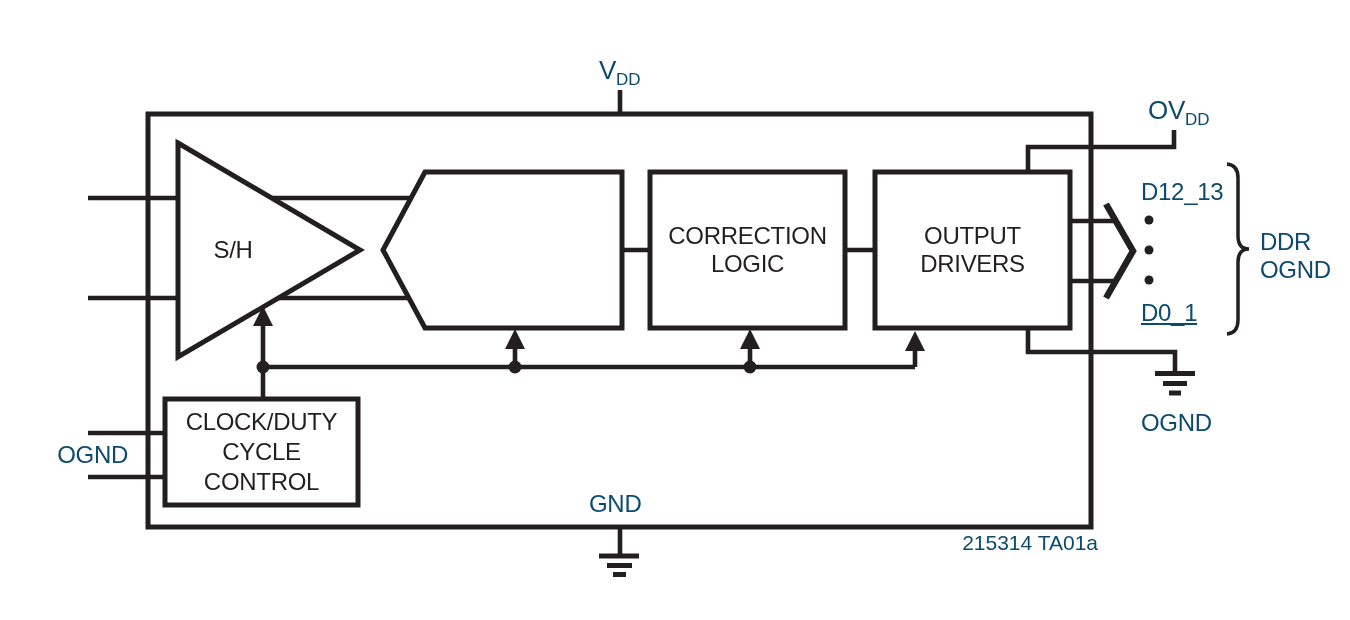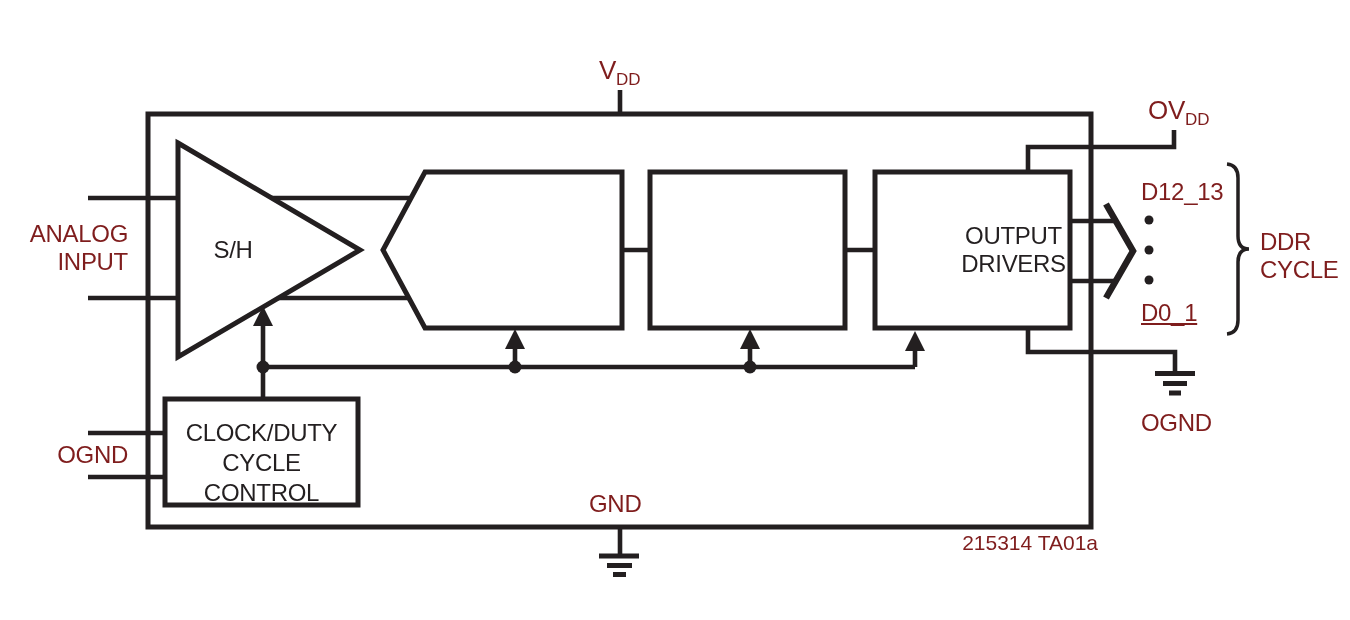--- a/index.html
+++ b/index.html
@@ -11,32 +11,32 @@
     color:#231f20;
     overflow:hidden;
   }
   .stage svg{position:absolute;left:0;top:0;}
   .lbl{
     position:absolute;
     font-size:24px;
     line-height:28px;
     letter-spacing:-0.3px;
     white-space:pre-line;
-    color:#7f1d1d;
+    color:#0c4a6e;
   }
   .right{text-align:right;}
   .center{text-align:left;}
   .blk-lbl{
     position:absolute;
     display:flex;align-items:center;justify-content:center;
     text-align:center;
     font-size:24px;line-height:28px;letter-spacing:-0.3px;
     white-space:pre-line;
   }
-  .lh30{line-height:30px;margin-top:11px;}
+  .lh30{line-height:30px;}
   .pinmain{font-size:26px;}
   .pinsub{font-size:17px;position:relative;top:6px;letter-spacing:0;}
   .caption{font-size:21px;line-height:16px;letter-spacing:0;}
 </style>
 </head>
 <body>
 
 <div class="stage">
 
   <svg width="1350" height="620" viewBox="0 0 1350 620">
@@ -99,40 +99,40 @@
       <g>
         <path d="M1155,373.5 H1195"></path>
           <path d="M1163,383.5 H1187"></path>
           <path d="M1169,393 H1181"></path>
       </g>
     </g>
 
     <path d="M1227,164 Q1238,165 1238,178 L1238,236 Q1238,249 1249,249 Q1238,249 1238,262 L1238,320 Q1238,333 1227,334" fill="none" stroke="#231f20" stroke-width="3.5"></path>
   </svg>
 
-  <div class="lbl right" style="left:26px;top:220px;width:102px;">ANALOG
-INPUT</div>
   <div class="lbl right" style="left:26px;top:441px;width:102px;">OGND</div>
 
   <div class="lbl" style="left:599px;top:56px;"><span class="pinmain">V</span><span class="pinsub">DD</span></div>
 
   <div class="lbl center" style="left:589px;top:490px;width:60px;">GND</div>
 
   <div class="lbl" style="left:1148px;top:96px;"><span class="pinmain">OV</span><span class="pinsub">DD</span></div>
 
   <div class="lbl center" style="left:1141px;top:409px;width:70px;">OGND</div>
 
   <div class="lbl" style="left:1141px;top:178px;">D12_13</div>
   <div class="lbl" style="left:1141px;top:299px;text-decoration:underline;">D0_1</div>
 
   <div class="lbl" style="left:1260px;top:228px;">DDR
-CYCLE</div>
+OGND</div>
 
   <div class="blk-lbl" style="left:203px;top:234px;width:60px;height:32px;">S/H</div>
-  <div class="blk-lbl" style="left:916px;top:221px;width:195px;height:58px;">OUTPUT
+  <div class="blk-lbl" style="left:650px;top:221px;width:195px;height:58px;">CORRECTION
+LOGIC</div>
+  <div class="blk-lbl" style="left:875px;top:221px;width:195px;height:58px;">OUTPUT
 DRIVERS</div>
   <div class="blk-lbl lh30" style="left:165px;top:407px;width:193px;height:90px;">CLOCK/DUTY
 CYCLE
 CONTROL</div>
 
   <div class="lbl right caption" style="left:948px;top:535px;width:150px;">215314 TA01a</div>
 
 </div>
 
 </body></html>

